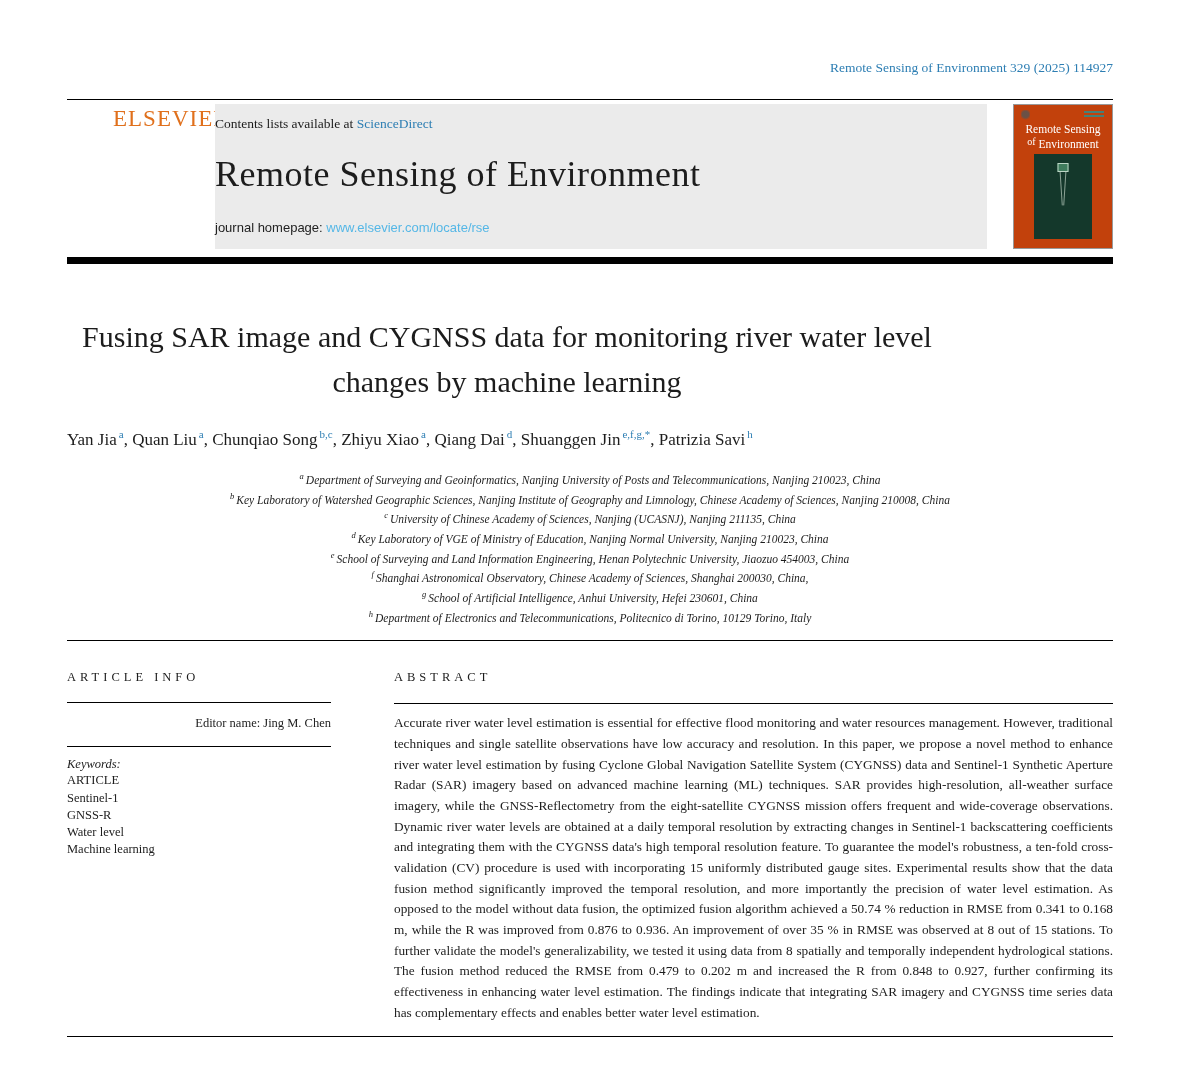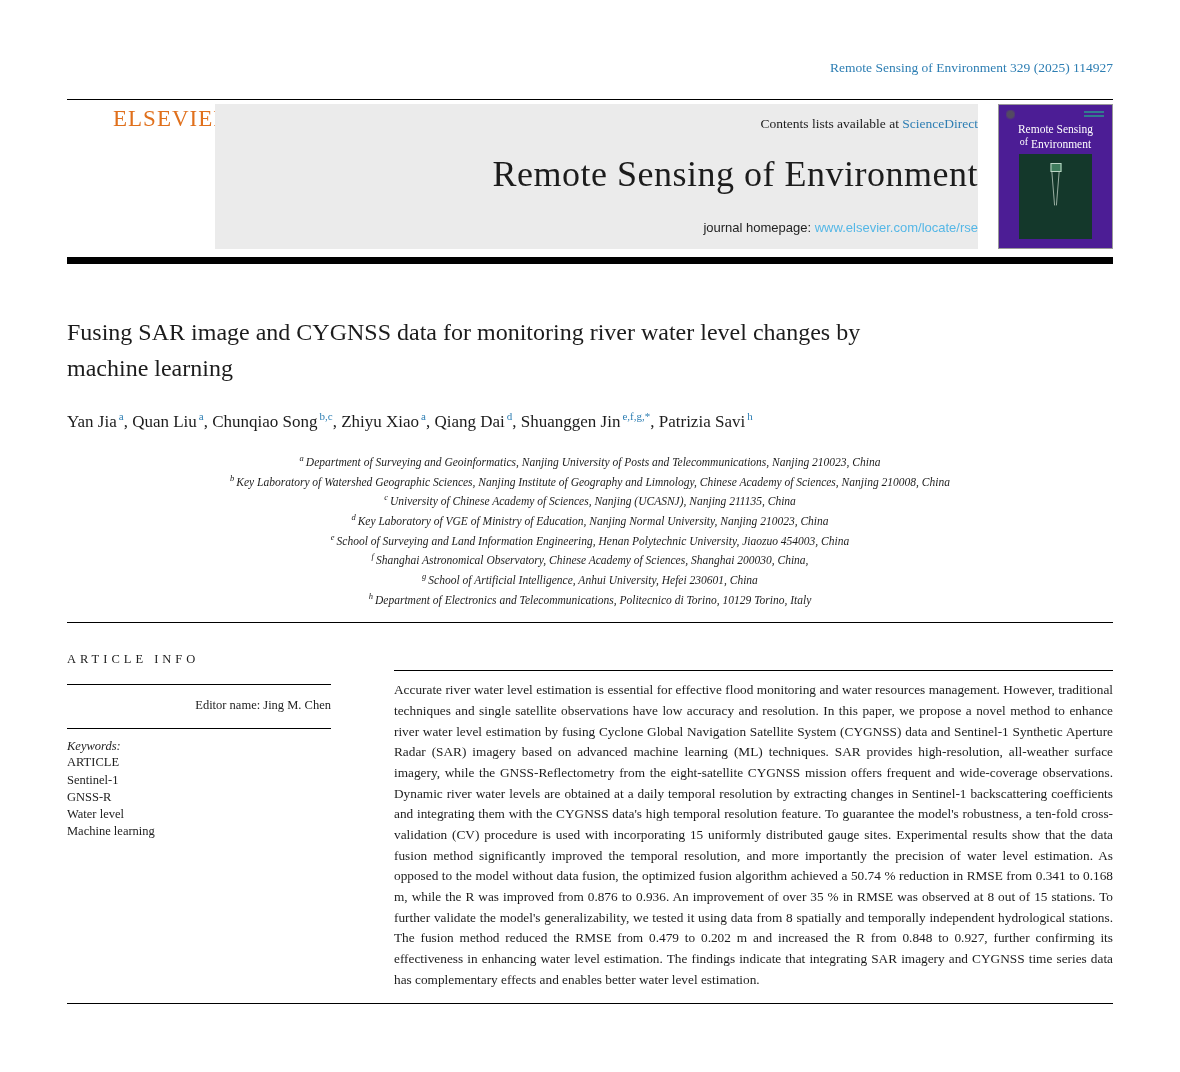--- a/index.html
+++ b/index.html
@@ -11,45 +11,45 @@
   .journal-ref { padding-top: 60px; text-align: right; font-size: 13.5px; color: #2d7eb3; }
 
   .rule-thin { border-top: 1.6px solid #000; margin-top: 23px; }
 
   
   .masthead { display: flex; align-items: stretch; margin-top: 4px; height: 145px; }
   .logo-block { width: 148px; flex: none; display: flex; flex-direction: row; align-items: flex-start; gap: 40px; }
   .logo-tree { width: 104px; height: 114px; margin-left: 6px; margin-top: 2px; }
   .elsevier-word { font-size: 23px; color: #e0701c; letter-spacing: 1px; margin-top: 2px; font-family: "Liberation Serif", serif; }
 
-  .gray-box { flex: 1; background: #ebebeb; margin-right: 20px; text-align: right; padding-top: 12px; position: relative; }
+  .gray-box { flex: 1; background: #ebebeb; margin-right: 26px; text-align: left; padding-top: 12px; position: relative; }
   .contents-line { font-size: 13.5px; }
   .contents-line a { color: #2d7eb3; text-decoration: none; }
   .masthead-title { font-size: 36px; margin-top: 21px; letter-spacing: 0.5px; }
   .homepage-line { font-family: "Liberation Sans", sans-serif; font-size: 13px; margin-top: 25px; color: #222; }
   .homepage-line a { color: #55b7e6; text-decoration: none; }
 
-  .cover { width: 115px; flex: none; background: #4c1d95; position: relative; border: 1px solid #999; }
+  .cover { width: 100px; flex: none; background: #c2410c; position: relative; border: 1px solid #999; }
   .cover-mark-left { position: absolute; left: 7px; top: 5px; width: 9px; height: 11px;
       background: radial-gradient(circle at 50% 40%, #555 0 40%, transparent 70%); opacity: .8; }
   .cover-mark-right { position: absolute; right: 8px; top: 6px; width: 20px; }
   .cover-mark-right i { display: block; height: 2px; background: #2e8d8d; margin-bottom: 2px; opacity: .85; }
   .cover-title { margin-top: 18px; text-align: center; color: #ffffff; font-size: 11.5px; line-height: 1.15; }
   .cover-title .of { font-size: 10px; vertical-align: 3px; }
   .cover-panel { position: absolute; left: 20px; right: 20px; top: 49px; bottom: 9px; background: #14382b; }
   .kite { position: absolute; left: 50%; top: 9px; transform: translateX(-50%); width: 11px; height: 9px;
       background: #3f7c5d; border: 1px solid #bcd6c6; }
   .strings { position: absolute; left: 0; top: 0; width: 100%; height: 100%; }
   .ball { position: absolute; left: 50%; bottom: 5px; transform: translateX(-50%); width: 44px; height: 44px; border-radius: 50%;
       background: radial-gradient(circle at 38% 34%, #ffffff 0 18%, #d9ead f0, #cfe3d6 45%, #8fb49d 75%, #5d8670 100%); }
 
   .black-bar { height: 7px; background: #000; margin-top: 8px; }
 
   
-  .article-title { margin-top: 50px; font-size: 24px; line-height: 1.5; max-width: 880px; }
+  .article-title { margin-top: 50px; font-size: 30px; line-height: 1.5; max-width: 880px; text-align: center; }
   .authors { margin-top: 22px; font-size: 17px; line-height: 1.6; max-width: 912px; }
   .authors sup { color: #2d7eb3; font-size: 11px; margin-left: 2px; }
   .affils { margin-top: 17px; font-style: italic; font-size: 11.5px; line-height: 1.55; text-align: center; }
   .affils sup { font-size: 8.5px; margin-right: 2px; }
 
   .rule-mid { border-top: 1.6px solid #000; margin-top: 13px; }
 
   
   .columns { display: flex; padding-top: 29px; }
   .col-left { width: 264px; flex: none; }
@@ -155,20 +155,21 @@
       <div class="col-rule second"></div>
       <div class="keywords-label">Keywords:</div>
       <div class="keyword">ARTICLE</div>
       <div class="keyword">Sentinel-1</div>
       <div class="keyword">GNSS-R</div>
       <div class="keyword">Water level</div>
       <div class="keyword">Machine learning</div>
     </div>
 
     <div class="col-right">
+      <div class="section-heading">ABSTRACT</div>
       <div class="col-rule"></div>
       <div class="abstract-text">Accurate river water level estimation is essential for effective flood monitoring and water resources management. However, traditional techniques and single satellite observations have low accuracy and resolution. In this paper, we propose a novel method to enhance river water level estimation by fusing Cyclone Global Navigation Satellite System (CYGNSS) data and Sentinel-1 Synthetic Aperture Radar (SAR) imagery based on advanced machine learning (ML) techniques. SAR provides high-resolution, all-weather surface imagery, while the GNSS-Reflectometry from the eight-satellite CYGNSS mission offers frequent and wide-coverage observations. Dynamic river water levels are obtained at a daily temporal resolution by extracting changes in Sentinel-1 backscattering coefficients and integrating them with the CYGNSS data's high temporal resolution feature. To guarantee the model's robustness, a ten-fold cross-validation (CV) procedure is used with incorporating 15 uniformly distributed gauge sites. Experimental results show that the data fusion method significantly improved the temporal resolution, and more importantly the precision of water level estimation. As opposed to the model without data fusion, the optimized fusion algorithm achieved a 50.74 % reduction in RMSE from 0.341 to 0.168 m, while the R was improved from 0.876 to 0.936. An improvement of over 35 % in RMSE was observed at 8 out of 15 stations. To further validate the model's generalizability, we tested it using data from 8 spatially and temporally independent hydrological stations. The fusion method reduced the RMSE from 0.479 to 0.202 m and increased the R from 0.848 to 0.927, further confirming its effectiveness in enhancing water level estimation. The findings indicate that integrating SAR imagery and CYGNSS time series data has complementary effects and enables better water level estimation.</div>
     </div>
   </div>
 
   <div class="rule-bottom"></div>
 
 </div>
 
 </body></html>

